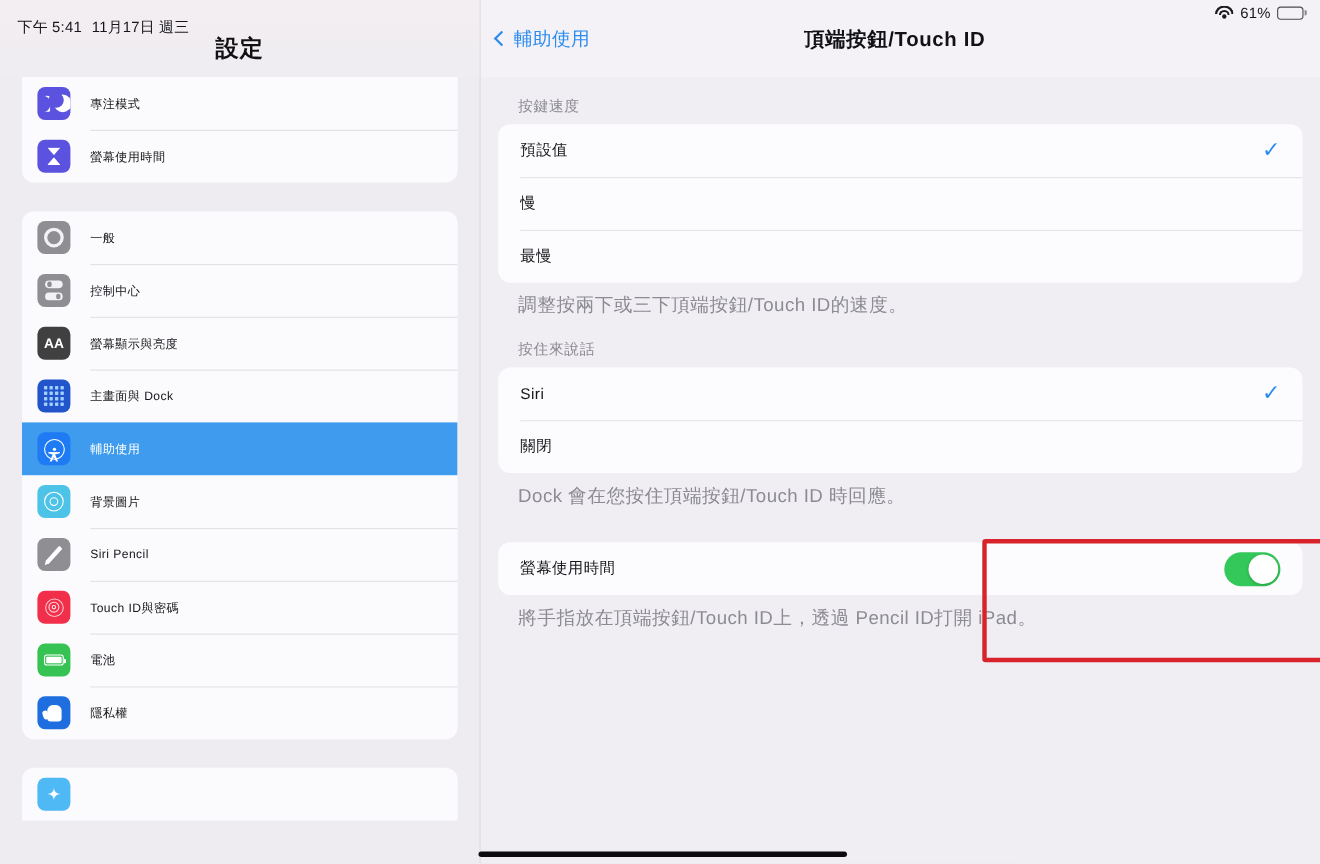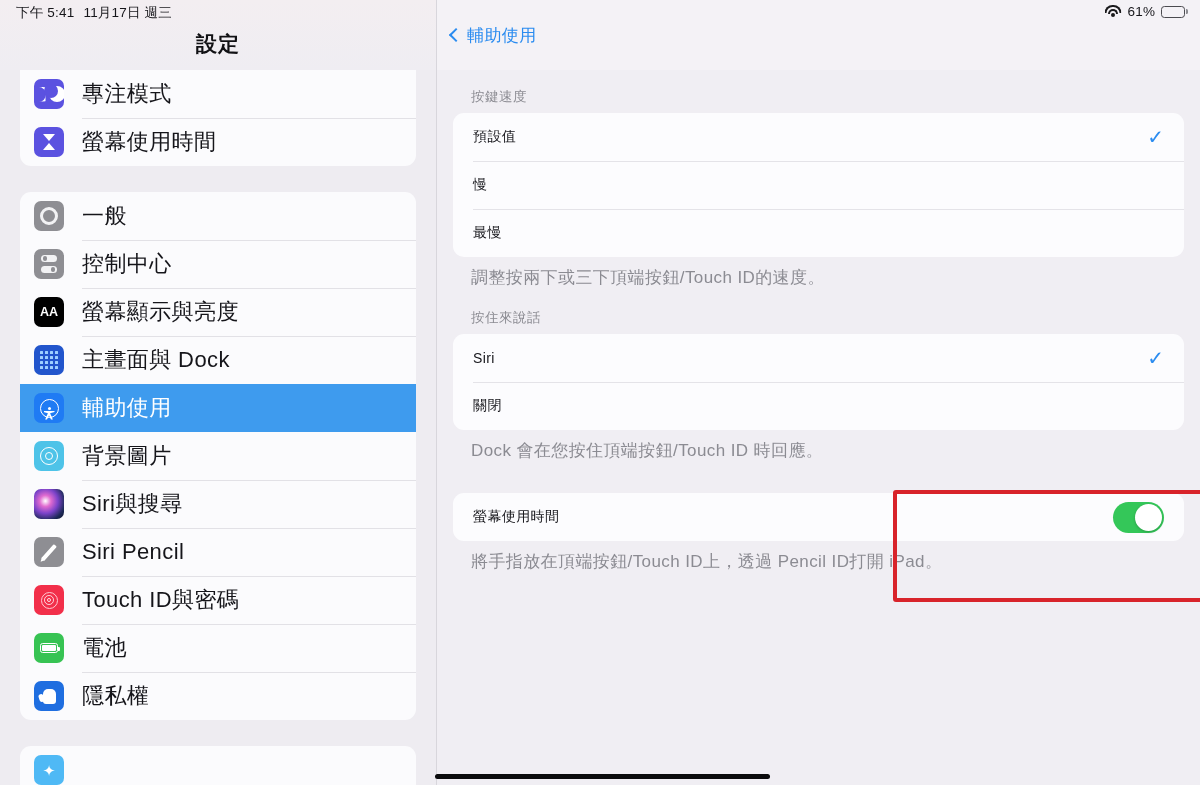--- a/index.html
+++ b/index.html
@@ -10,21 +10,21 @@
     background: #eceaf0;
   }
   #root { position: relative; width: 1200px; height: 785px; display: flex; }
 
   
   .statusbar {
     position: absolute; top: 0; left: 0; width: 1200px; height: 26px;
     display: flex; align-items: center; z-index: 40;
     font-size: 13.5px; color: #16161a; letter-spacing: .2px;
   }
-  .sb-left { position: absolute; left: 16px; top: 4px; display: flex; gap: 9px; align-items: center; }
+  .sb-left { position: absolute; left: 16px; top: 16px; display: flex; gap: 9px; align-items: center; }
   .sb-right { position: absolute; right: 12px; top: 4px; display: flex; gap: 6px; align-items: center; }
   .wifi-ico { display:inline-block; width: 17px; height: 13px; position: relative; }
   .wifi-ico span { position:absolute; left:50%; transform:translateX(-50%); border:2px solid #1a1a1c; border-bottom:none; border-radius:10px 10px 0 0; }
   .wifi-ico .a { width:17px; height:8px; top:0; }
   .wifi-ico .b { width:10px; height:5px; top:4px; }
   .wifi-ico .c { width:4px; height:4px; top:8px; background:#1a1a1c; border-radius:50%; border:none; }
   .batt { display:flex; align-items:center; }
   .batt-body { width: 24px; height: 12px; border: 1.4px solid #4b4b50; border-radius: 3.4px; padding: 1.3px; }
   .batt-fill { height: 100%; background: #1d1d20; border-radius: 1.6px; }
   .batt-cap { width: 1.8px; height: 5px; background: #8b8b90; border-radius: 0 1.5px 1.5px 0; margin-left: 1px; }
@@ -58,21 +58,21 @@
     background: #e2e1e6;
   }
   .row.selected { background: #3e9bee; }
   .row.selected + .row::before { background: transparent; }
   .row.selected::before { background: transparent !important; }
   .ico {
     width: 30px; height: 30px; border-radius: 7px; margin-right: 18px;
     flex: 0 0 30px; position: relative; display:flex; align-items:center; justify-content:center;
     font-size: 13px; color: #fff; font-weight: bold; overflow: hidden;
   }
-  .row-label { font-size: 22px; color: #15151a; letter-spacing: .4px; }
+  .row-label { font-size: 11px; color: #15151a; letter-spacing: .4px; }
   .row.selected .row-label { color: #ffffff; }
 
   
   .ic-focus { background:#5b52e0; }
   .ic-focus::before { content:""; width:15px; height:15px; border-radius:50%;
     box-shadow: 4px 0 0 0 #fff; background: transparent; position:relative; left:-3px;
     clip-path: inset(0 0 0 0); }
   .ic-moon { position:relative; width:16px; height:16px; }
   .ic-moon::before{content:"";position:absolute;width:16px;height:16px;border-radius:50%;background:#fff;}
   .ic-moon::after{content:"";position:absolute;width:14px;height:14px;border-radius:50%;background:#5b52e0;left:-5px;top:-2px;}
@@ -83,21 +83,21 @@
   .hourglass::after{bottom:0;clip-path:polygon(50% 0,100% 100%,0 100%);}
   .ic-general { background:#8e8e93; }
   .gear { width:18px;height:18px;border-radius:50%;border:3px solid #f2f2f4;position:relative;}
   .gear::after{content:"";position:absolute;inset:4px;border-radius:50%;background:#8e8e93;}
   .ic-cc { background:#8e8e93; }
   .cc-art { width:16px; height:18px; display:flex; flex-direction:column; justify-content:space-between; }
   .cc-art i { display:block; width:16px; height:7px; border-radius:4px; background:#f2f2f4; position:relative; }
   .cc-art i::after{content:"";position:absolute;top:1.4px;width:4.2px;height:4.2px;border-radius:50%;background:#8e8e93;}
   .cc-art i:first-child::after{left:1.8px;}
   .cc-art i:last-child::after{right:1.8px;}
-  .ic-display { background:#000000; font-size:12.5px; }
+  .ic-display { background:#404040; font-size:12.5px; }
   .ic-home { background:#2255cc; }
   .dots { display:grid; grid-template-columns:repeat(4,3px); grid-gap:2px; }
   .dots i { width:3px;height:3px;background:#9fd0ff;display:block;border-radius:.5px;}
   .ic-access { background:#1f7bf4; }
   .acc-ring { width:19px;height:19px;border-radius:50%;border:1.6px solid #fff;display:flex;align-items:center;justify-content:center;}
   .acc-body { width:3px;height:3px;border-radius:50%;background:#fff;position:relative;}
   .acc-body::after{content:"";position:absolute;top:4px;left:-4px;width:11px;height:9px;background:#fff;
     clip-path:polygon(0 0,100% 0,100% 18%,60% 30%,85% 100%,68% 100%,50% 55%,32% 100%,15% 100%,40% 30%,0 18%);}
   .ic-wall { background:#4ec3e8; }
   .flower { width:18px;height:18px;border-radius:50%;border:1.6px solid #fff;position:relative;}
@@ -266,24 +266,20 @@
             </span>
             <span class="row-label">輔助使用</span>
           </div>
           <div class="row">
             <span class="ico ic-wall">
               <span class="flower"></span>
             </span>
             <span class="row-label">背景圖片</span>
           </div>
           <div class="row">
-            <span class="ico ic-siri"></span>
-            <span class="row-label">Siri與搜尋</span>
-          </div>
-          <div class="row">
             <span class="ico ic-pencil">
               <span class="pencil"></span>
             </span>
             <span class="row-label">Siri Pencil</span>
           </div>
           <div class="row">
             <span class="ico ic-touchid">
               <span class="fprint"></span>
             </span>
             <span class="row-label">Touch ID與密碼</span>
@@ -311,20 +307,21 @@
         </div>
       </div>
   </div>
 
   <div class="detail">
     <div class="nav">
       <div class="back">
         <span class="chev"></span>
         <span>輔助使用</span>
       </div>
+      <div class="nav-title">頂端按鈕/Touch ID</div>
     </div>
     <div class="d-scroll" id="detail-scroll">
         <div class="sec-header">按鍵速度</div>
         <div class="card">
           <div class="d-row">
             <span class="d-label">預設值</span>
             <span class="check">✓</span>
           </div>
           <div class="d-row">
             <span class="d-label">慢</span>

